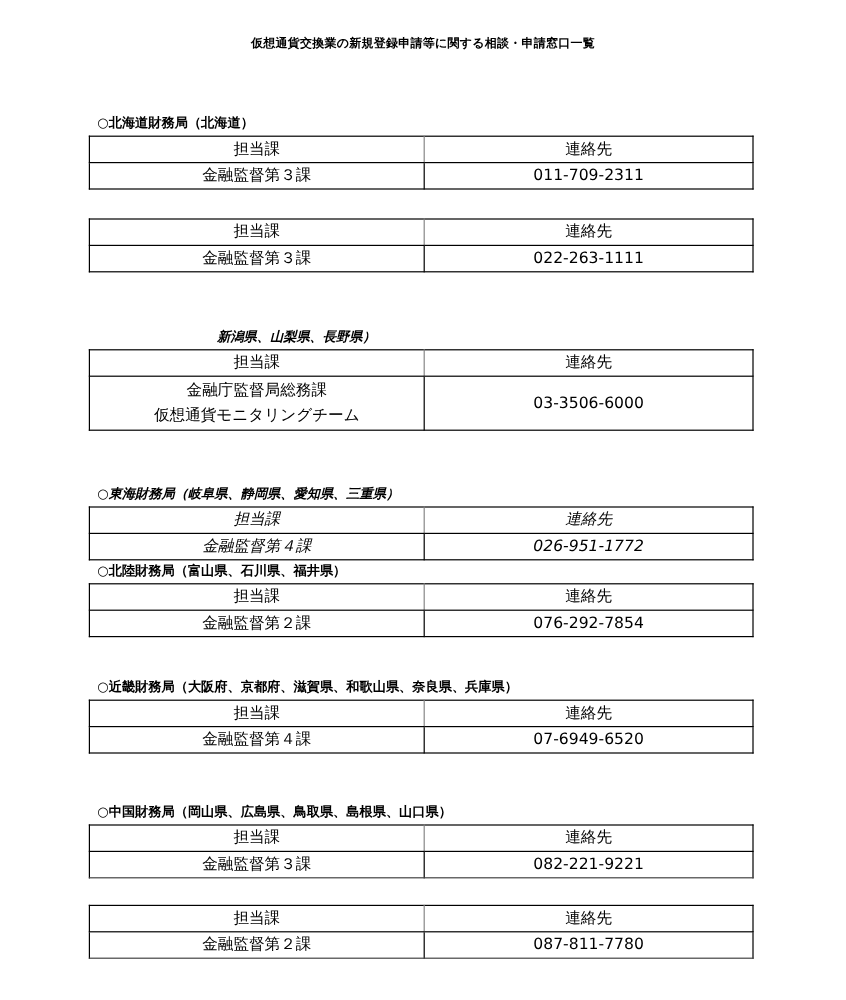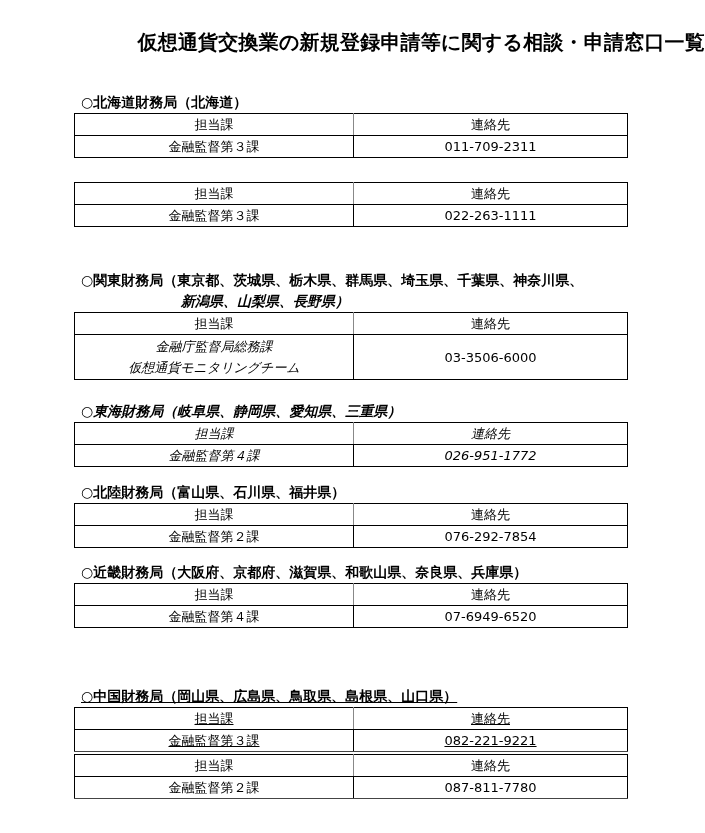--- a/index.html
+++ b/index.html
@@ -13,33 +13,33 @@
     position: relative;
     overflow: hidden;
     font-family: "DejaVu Sans", "Liberation Sans", sans-serif;
     color: #000;
   }
   .title {
     position: absolute;
     left: 0;
     width: 705px;
     top: 29px;
-    text-align: right;
+    text-align: center;
     font-weight: bold;
-    font-size: 20px;
+    font-size: 10px;
     letter-spacing: 0.2px;
   }
   .section {
     position: absolute;
     left: 74px;
     width: 553px;
   }
   .heading {
     font-weight: bold;
-    font-size: 14px;
+    font-size: 11px;
     line-height: 21px;
     margin-left: 7px;
     white-space: nowrap;
   }
   .heading .cont {
     display: block;
     padding-left: 100px;
     font-style: italic;
   }
   table.contact {
@@ -60,21 +60,20 @@
   }
   table.contact tr.hdr th {
     border-bottom: 1.5px solid #000;
   }
   table.contact tr.hdr th.c1 {
     border-right: 1.5px solid #888;
   }
   table.contact td.multi {
     line-height: 21px;
     padding: 1px 17px;
-    font-style: italic;
   }
   table.contact.open-bottom tr.data td {
     border-bottom: 1px solid #444;
   }
   .line { display: block; }
 </style>
 </head>
 <body>
 
 <div class="title">仮想通貨交換業の新規登録申請等に関する相談・申請窓口一覧</div>
@@ -113,21 +112,20 @@
     <tr class="data">
       <td>金融監督第３課</td>
       <td>022-263-1111</td>
     </tr>
   </tbody>
     </table>
 </div>
 
 <div class="section" style="top:270px;">
   <div class="heading">
-    <span>○関東財務局（東京都、茨城県、栃木県、群馬県、埼玉県、千葉県、神奈川県、</span>
     <span class="cont">新潟県、山梨県、長野県）</span>
   </div>
   <table class="contact">
     <colgroup>
         <col class="c1">
         <col class="c2">
       </colgroup>
     <tbody>
         <tr class="hdr">
       <th class="c1">担当課</th>
@@ -157,21 +155,21 @@
       <th>連絡先</th>
     </tr>
     <tr class="data">
       <td>金融監督第４課</td>
       <td>026-951-1772</td>
     </tr>
   </tbody>
     </table>
 </div>
 
-<div class="section" style="top:482px;">
+<div class="section" style="top:465px;">
   <div class="heading">○北陸財務局（富山県、石川県、福井県）</div>
   <table class="contact">
     <colgroup>
         <col class="c1">
         <col class="c2">
       </colgroup>
     <tbody>
         <tr class="hdr">
       <th class="c1">担当課</th>
       <th>連絡先</th>
@@ -197,21 +195,21 @@
       <th>連絡先</th>
     </tr>
     <tr class="data">
       <td>金融監督第４課</td>
       <td>07-6949-6520</td>
     </tr>
   </tbody>
     </table>
 </div>
 
-<div class="section" style="top:686px;text-decoration:underline;">
+<div class="section" style="top:666px;">
   <div class="heading">○中国財務局（岡山県、広島県、鳥取県、島根県、山口県）</div>
   <table class="contact open-bottom">
     <colgroup>
         <col class="c1">
         <col class="c2">
       </colgroup>
     <tbody>
         <tr class="hdr">
       <th class="c1">担当課</th>
       <th>連絡先</th>

